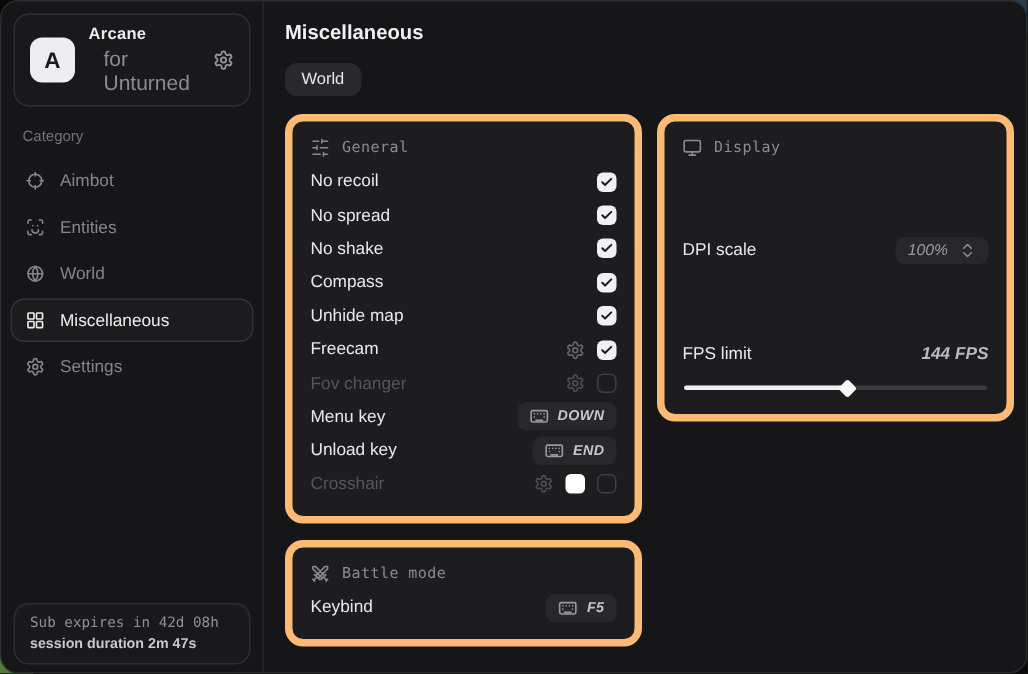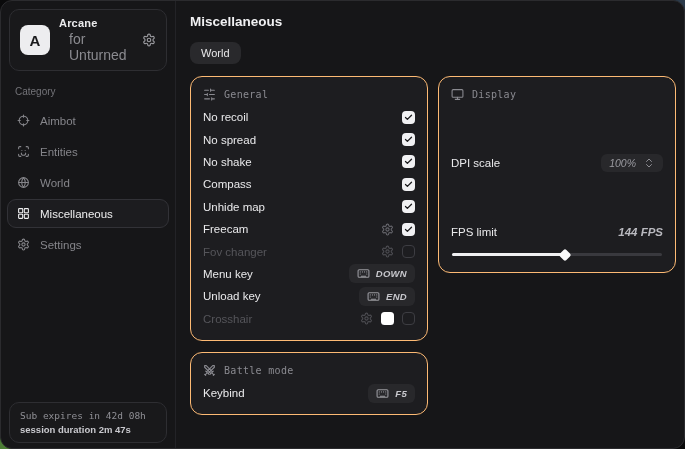--- a/index.html
+++ b/index.html
@@ -39,21 +39,21 @@
   
   .main{flex:1;padding:13px 14px;position:relative;}
   .main-title{margin:0;font-size:13.5px;font-weight:bold;color:#f1f1f3;}
   .tabs{margin-top:13px;display:flex;gap:8px;}
   .tab{background:#29292c;color:#e8e8ea;font-size:11px;padding:5px 11px;border-radius:8px;cursor:pointer;}
   .content{margin-top:12px;display:flex;gap:10px;align-items:flex-start;}
   .col{display:flex;flex-direction:column;gap:11px;}
   .col.left{width:238px;}
   .col.right{width:238px;}
 
-  .panel{background:#1d1d20;border:1px solid #fdba74;border-radius:12px;padding:9px 12px 10px;box-sizing:border-box;}
+  .panel{background:#1d1d20;border:5px solid #fdba74;border-radius:12px;padding:9px 12px 10px;box-sizing:border-box;}
   .panel-header{display:flex;align-items:center;gap:8px;color:#8a8a90;font-family:"DejaVu Sans Mono", monospace;font-size:10px;letter-spacing:.3px;padding:2px 0 5px;}
   .panel-icon{width:13px;height:13px;flex:none;}
 
   .row{display:flex;align-items:center;justify-content:space-between;min-height:22.4px;}
   .panel-display .row{min-height:25px;margin-top:44px;}
   .row-label{font-size:11.5px;font-weight:normal;color:#e9e9eb;}
   .row.dimmed .row-label{color:#55555a;}
   .controls{display:flex;align-items:center;gap:8px;font-style:italic;}
   .gear-sm{width:13px;height:13px;color:#66666c;cursor:pointer;}
   .row.dimmed .gear-sm{color:#4d4d52;}

